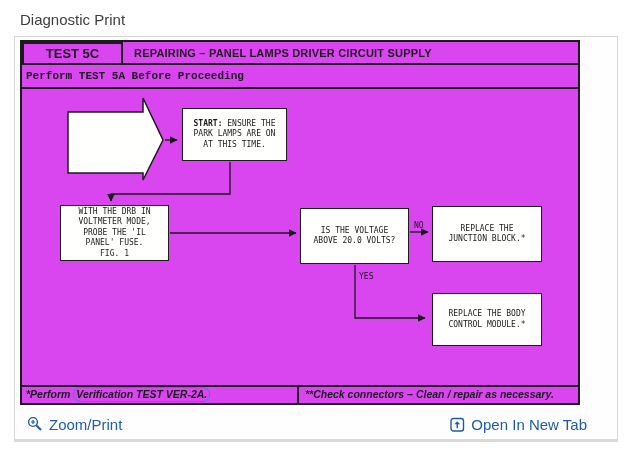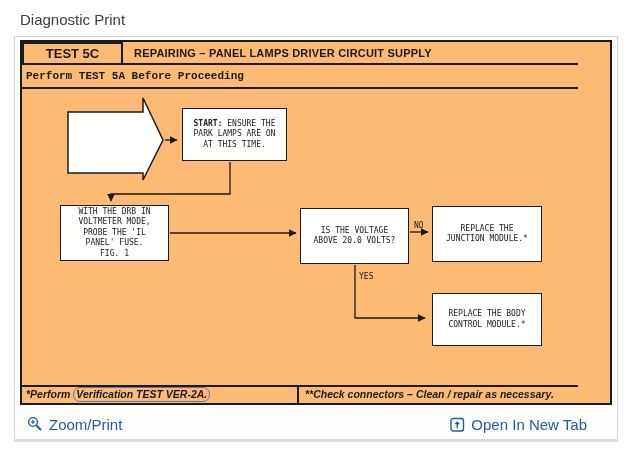--- a/index.html
+++ b/index.html
@@ -6,22 +6,22 @@
   body{width:630px;height:470px;position:relative;overflow:hidden;
        font-family:"Liberation Sans",sans-serif;-webkit-font-smoothing:antialiased;}
 
   .page-title{position:absolute;left:20px;top:11px;font-size:15px;color:#3d3d3d;}
 
   .panel{position:absolute;left:14px;top:36px;width:602px;height:402px;
          background:#fefefe;border:1px solid #d6d6d6;border-bottom:3px solid #d9d9d9;}
 
   
   .chart{position:absolute;left:5px;top:3px;width:556px;height:361px;
-         border:2px solid #1b1b1b;background:#fdba74;
-         font-family:"DejaVu Sans Mono",monospace;color:#1a1a1a;padding-left:32px;}
+         border:2px solid #1b1b1b;background:#d946ef;
+         font-family:"DejaVu Sans Mono",monospace;color:#1a1a1a;}
   .connectors{position:absolute;left:0;top:0;width:556px;height:361px;}
 
   .hdr-test{position:absolute;left:0;top:0;width:97px;height:19px;border:2px solid #1b1b1b;
             display:flex;align-items:center;justify-content:center;
             font-family:"Liberation Sans",sans-serif;font-weight:bold;font-size:13px;}
   .hdr-title{position:absolute;left:112px;top:5px;font-family:"Liberation Sans",sans-serif;
              font-weight:bold;font-size:11px;letter-spacing:.2px;}
   .hline{position:absolute;left:0;width:556px;height:0;border-top:2px solid #1b1b1b;}
   .hdr-sub{position:absolute;left:4px;top:28px;font-family:Liberation Mono, monospace;
            font-weight:bold;font-size:11px;}
@@ -92,21 +92,21 @@
       <div class="fbox prelines" style="left:38px;top:163px;width:107px;height:54px;">WITH THE DRB IN
 VOLTMETER MODE,
 PROBE THE 'IL
 PANEL' FUSE.
 FIG. 1</div>
 
       <div class="fbox prelines" style="left:278px;top:166px;width:107px;height:54px;">IS THE VOLTAGE
 ABOVE 20.0 VOLTS?</div>
 
       <div class="fbox prelines" style="left:410px;top:164px;width:108px;height:54px;">REPLACE THE
-JUNCTION MODULE.*</div>
+JUNCTION BLOCK.*</div>
 
       <div class="fbox prelines" style="left:410px;top:251px;width:108px;height:51px;">REPLACE THE BODY
 CONTROL MODULE.*</div>
 
       <div class="blabel" style="left:392px;top:179px;">NO</div>
       <div class="blabel" style="left:337px;top:230px;">YES</div>
 
       <div class="fsep"></div>
       <div class="fdiv"></div>
       <div class="fnote fnote-left">

